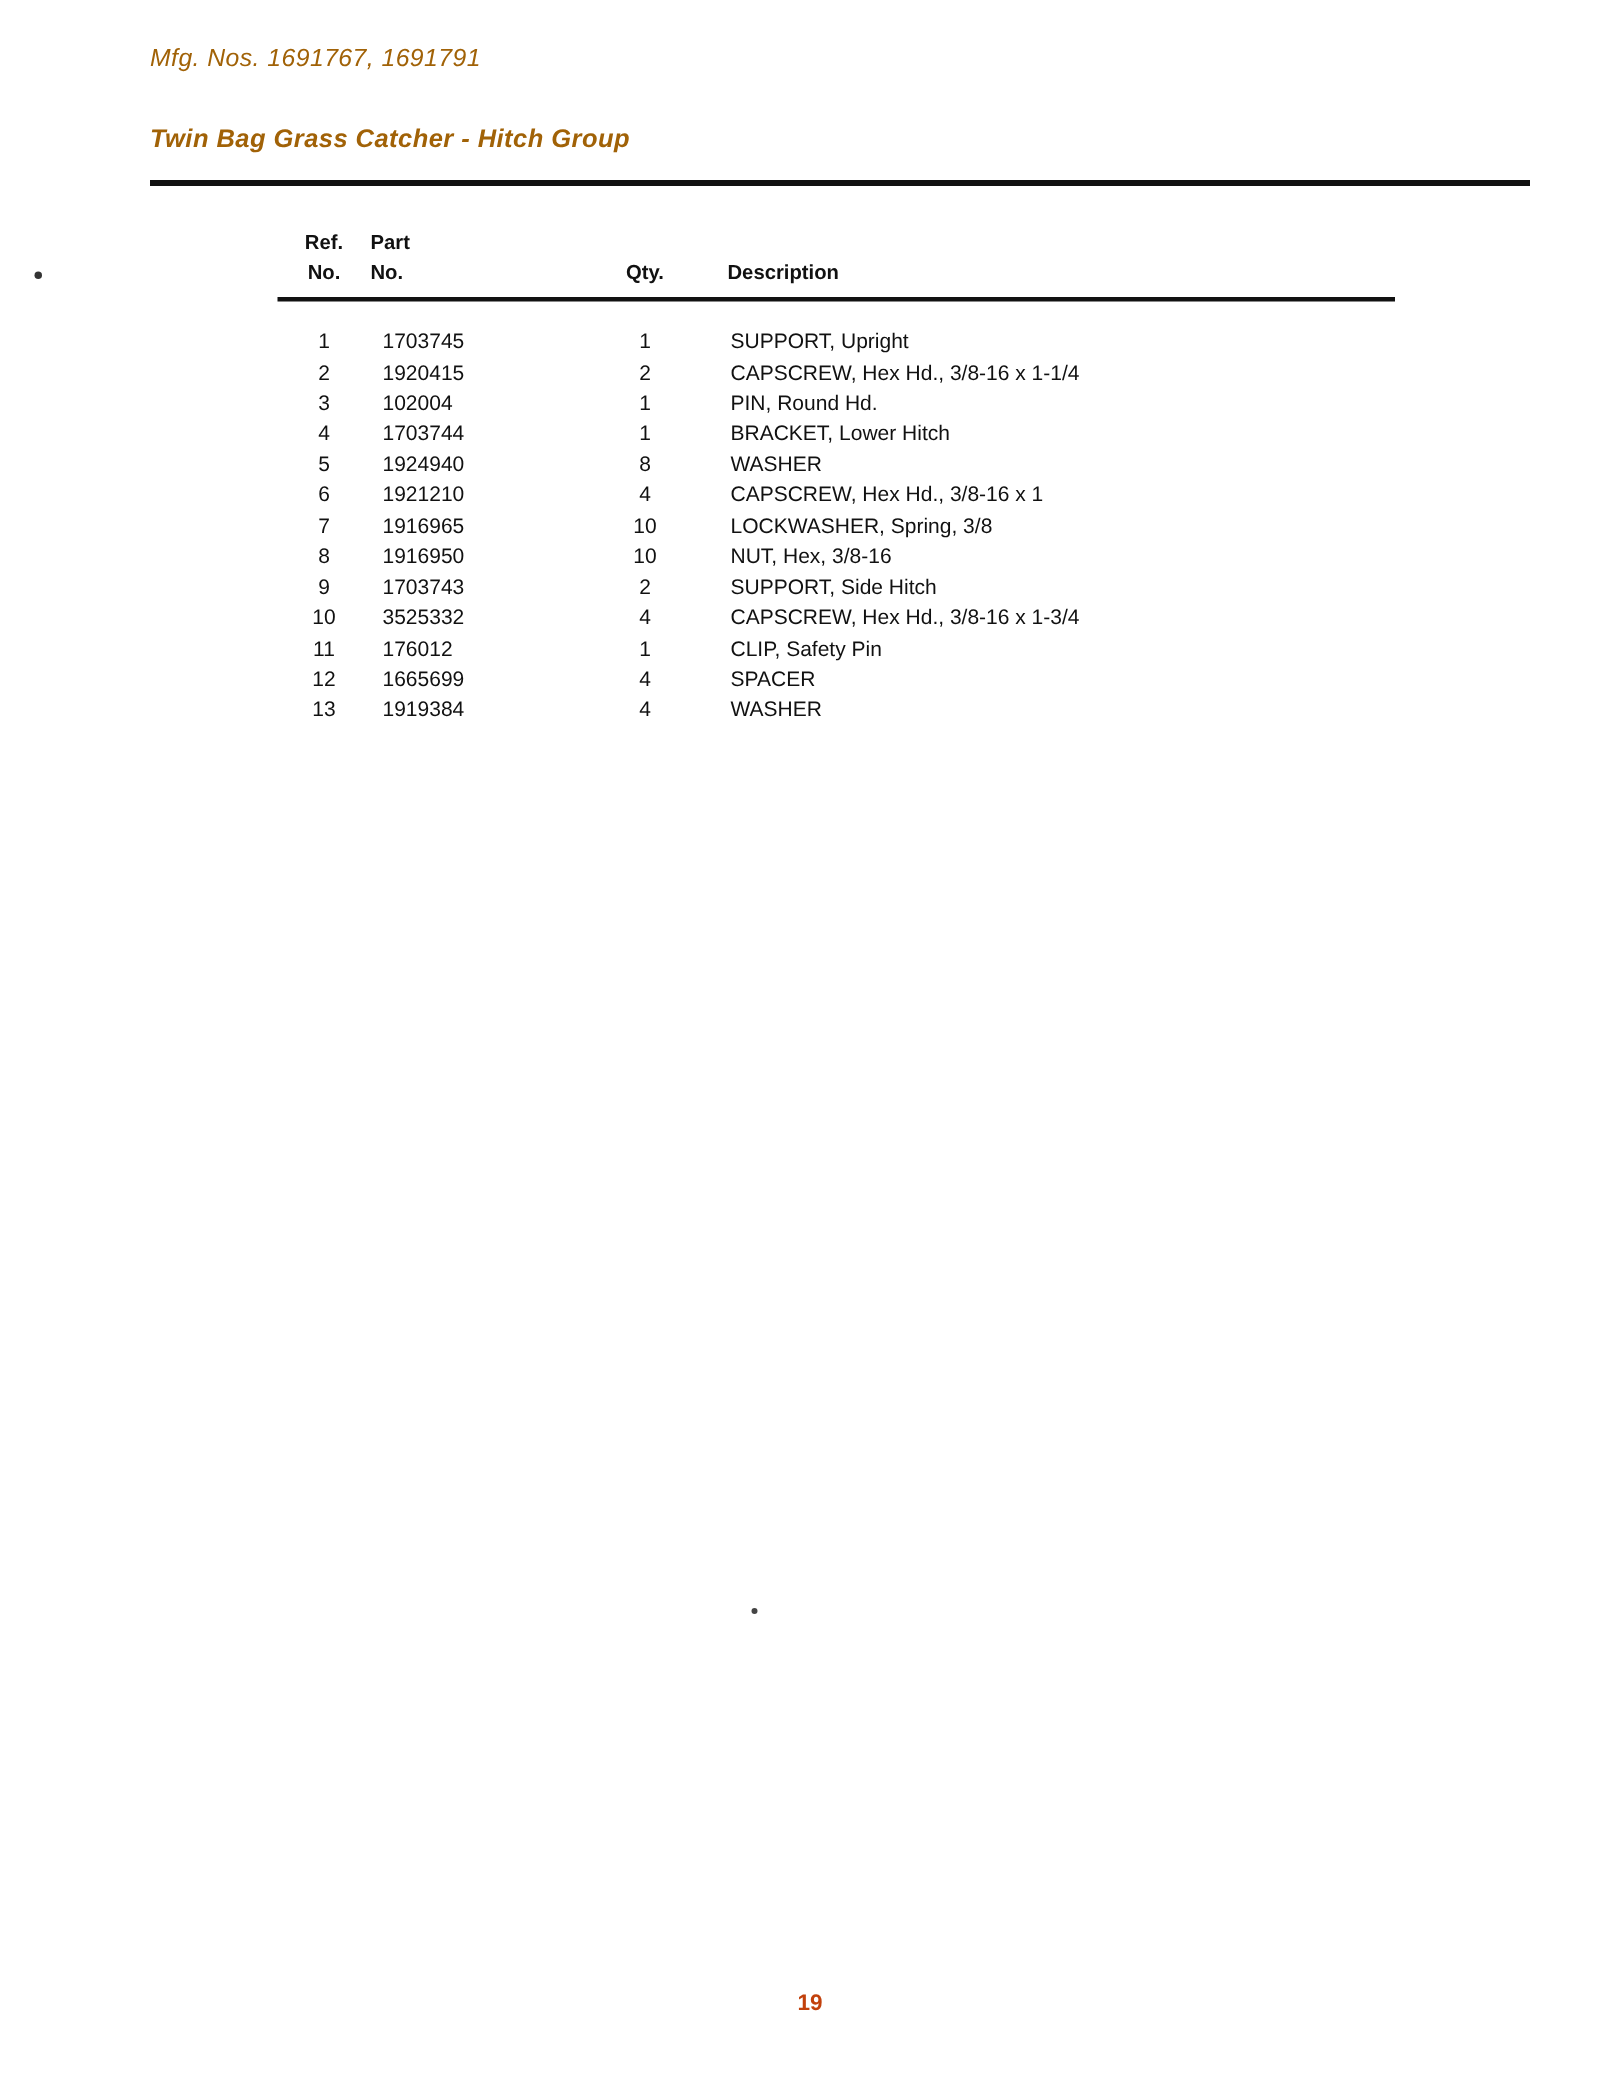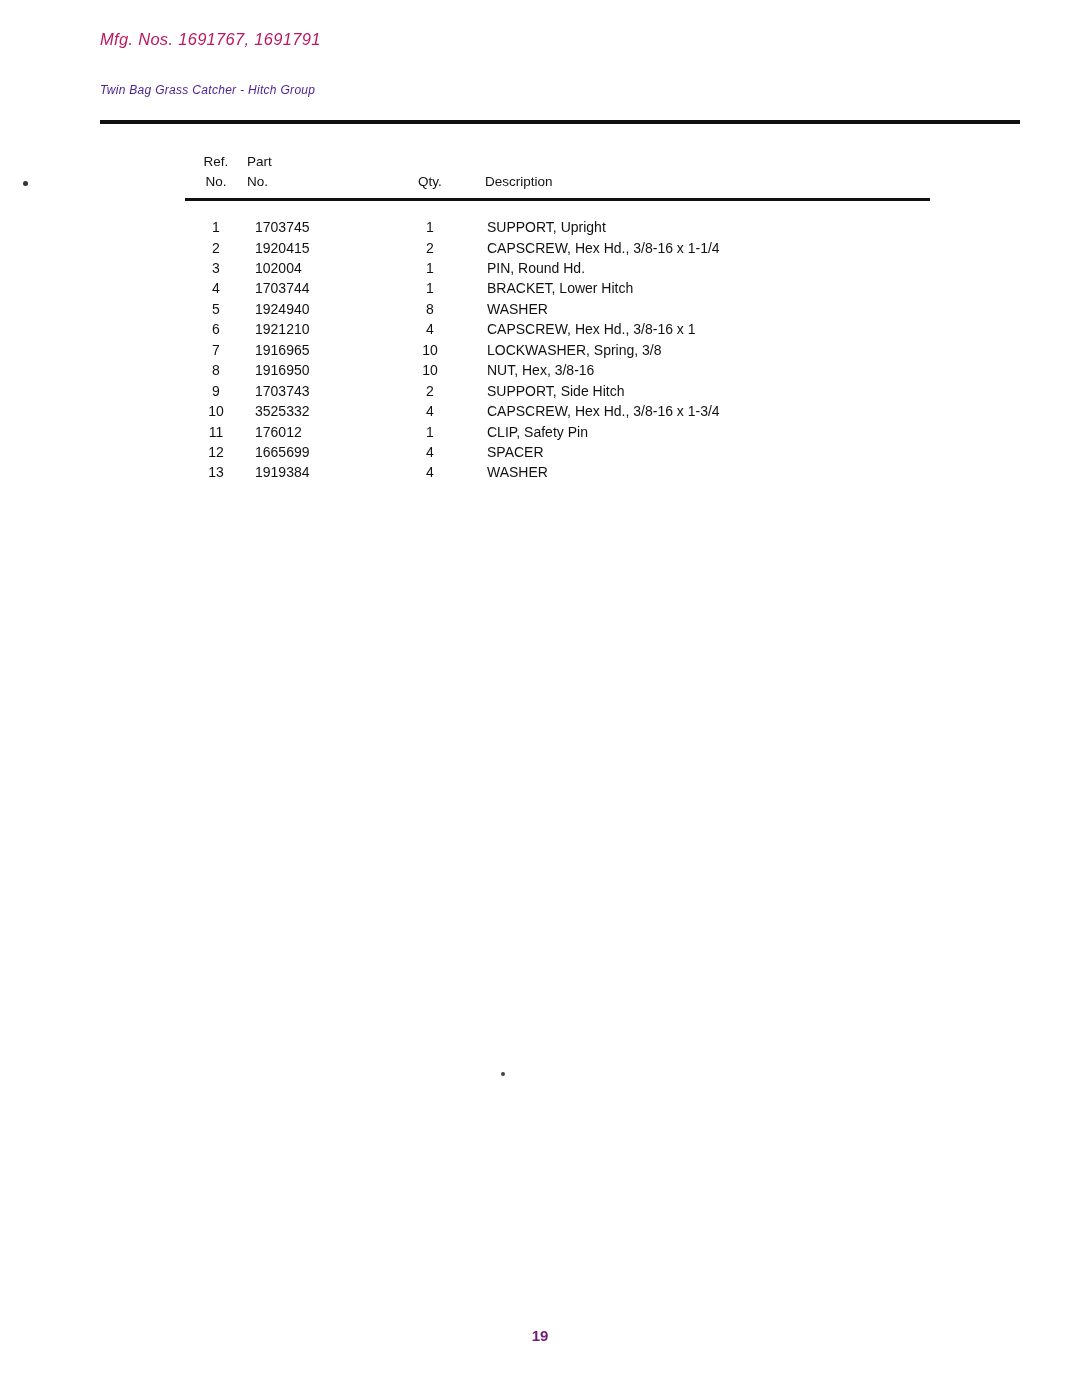--- a/index.html
+++ b/index.html
@@ -21,33 +21,33 @@
     inset: 0;
   }
 
   .mfg-line {
     position: absolute;
     left: 100px;
     top: 30px;
     font-style: italic;
     font-size: 16.5px;
     letter-spacing: 0.3px;
-    color: #be185d;
+    color: #a16207;
     white-space: nowrap;
   }
 
   .group-title {
     position: absolute;
     left: 100px;
     top: 83px;
     font-style: italic;
-    font-weight: 400;
-    font-size: 12px;
+    font-weight: 700;
+    font-size: 17px;
     letter-spacing: 0.3px;
-    color: #4c1d95;
+    color: #a16207;
     white-space: nowrap;
   }
 
   .rule-top {
     position: absolute;
     left: 100px;
     top: 120px;
     width: 920px;
     height: 4px;
     background: #111;
@@ -60,21 +60,21 @@
     width: 745px;
   }
 
   table {
     border-collapse: collapse;
     width: 100%;
   }
 
   thead th {
     font-size: 13.5px;
-    font-weight: normal;
+    font-weight: bold;
     text-align: left;
     padding: 0;
     line-height: 1.45;
     vertical-align: bottom;
     color: #111;
   }
 
   .th-stack { display: block; }
 
   .col-ref   { width: 62px;  text-align: center; }
@@ -125,21 +125,21 @@
   }
 
   .page-number {
     position: absolute;
     left: 0;
     right: 0;
     top: 1327px;
     text-align: center;
     font-size: 15px;
     font-weight: bold;
-    color: #701a75;
+    color: #c2410c;
   }
 </style>
 </head>
 <body>
 
 <div class="page">
 
   <div class="mfg-line">Mfg. Nos. 1691767, 1691791</div>
 
   <div class="group-title">Twin Bag Grass Catcher - Hitch Group</div>

